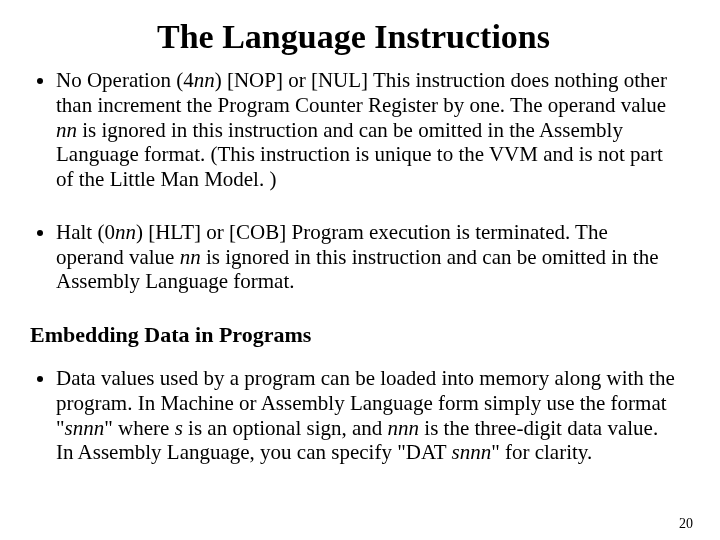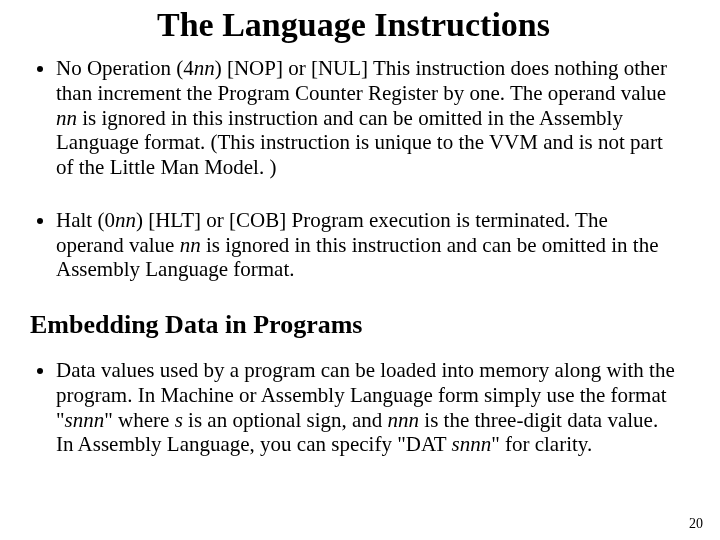--- a/index.html
+++ b/index.html
@@ -9,48 +9,48 @@
     height: 540px;
     background: #ffffff;
     font-family: "Times New Roman", Times, serif;
     color: #000;
   }
   .slide {
     position: relative;
     width: 707px;
     height: 540px;
     box-sizing: border-box;
-    padding: 6px 28px 0 28px;
+    padding: 18px 28px 0 28px;
   }
   .title {
     text-align: center;
     font-weight: bold;
     font-size: 34px;
     margin: 0 0 12px 0;
   }
   ul.bullets {
     list-style-type: disc;
     margin: 0 0 0 6px;
     padding-left: 22px;
   }
   ul.bullets > li {
     font-size: 21px;
     line-height: 1.18;
     margin-bottom: 28px;
   }
   .subhead {
     font-weight: bold;
-    font-size: 26px;
+    font-size: 22px;
     margin: 16px 0 18px 2px;
   }
   .nn { font-style: italic; }
   .b { font-weight: normal; }
   .pagenum {
     position: absolute;
-    right: 4px;
+    right: 14px;
     bottom: 8px;
     font-size: 14px;
   }
 </style>
 </head>
 <body>
 
 <div class="slide">
 
   <h1 class="title">The Language Instructions</h1>

